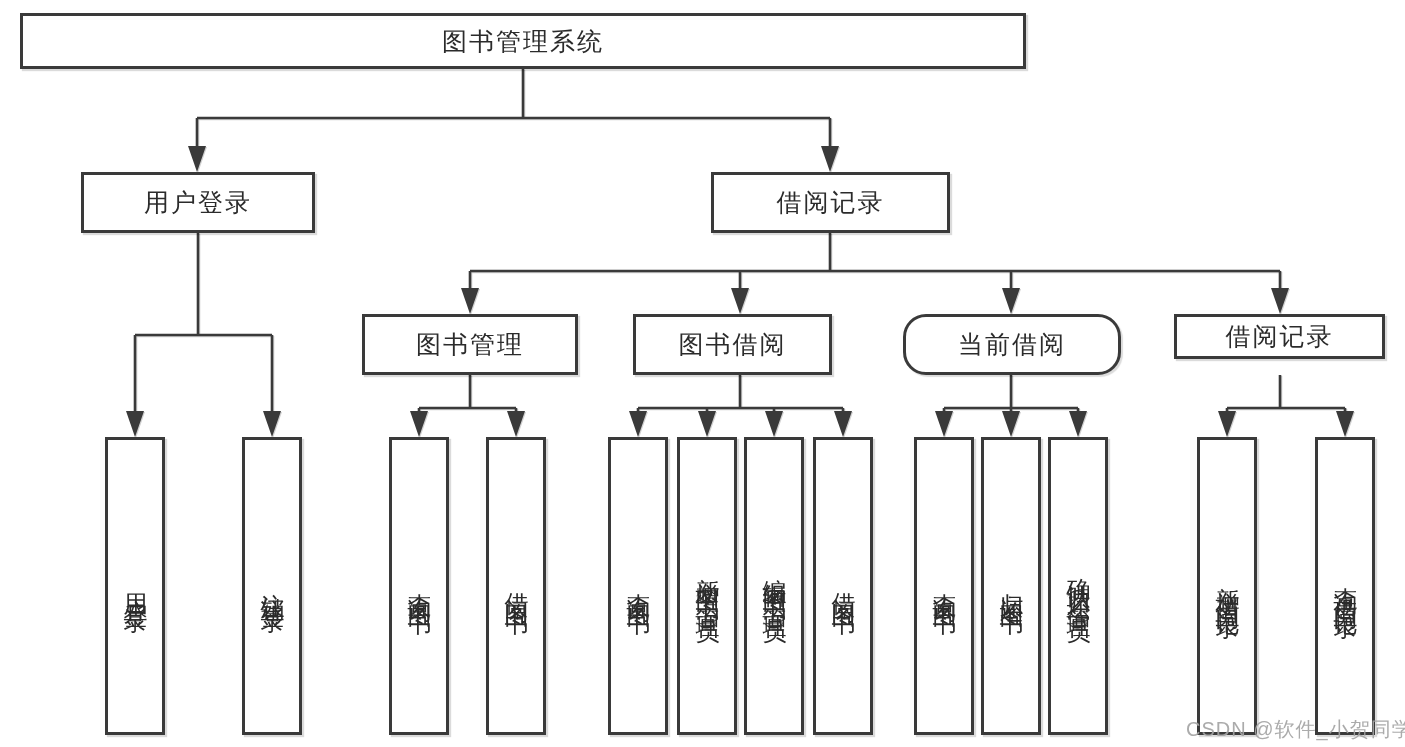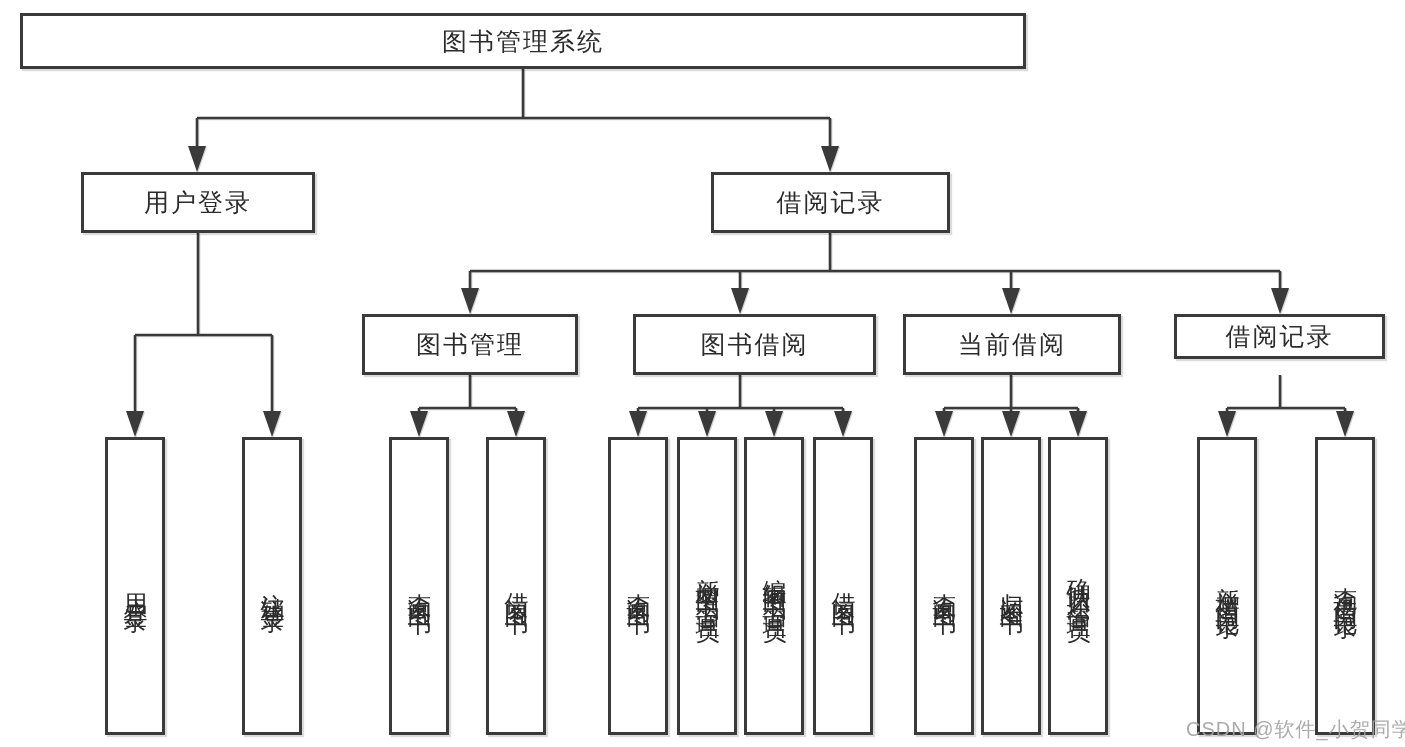--- a/index.html
+++ b/index.html
@@ -104,24 +104,24 @@
   <div class="node node-h" style="left:81px; top:172px; width:234px; height:61px;">
     <span>用户登录</span>
   </div>
   <div class="node node-h" style="left:711px; top:172px; width:239px; height:61px;">
     <span>借阅记录</span>
   </div>
 
   <div class="node node-h" style="left:362px; top:314px; width:216px; height:61px;">
     <span>图书管理</span>
   </div>
-  <div class="node node-h" style="left:633px; top:314px; width:243px; height:61px;">
+  <div class="node node-h" style="left:633px; top:314px; width:199px; height:61px;">
     <span>图书借阅</span>
   </div>
-  <div class="node node-h" style="left:903px; top:314px; width:218px; height:61px;">
+  <div class="node node-h" style="left:903px; top:314px; width:218px; height:61px;border-radius:23px;">
     <span>当前借阅</span>
   </div>
   <div class="node node-h" style="left:1174px; top:314px; width:211px; height:45px;">
     <span>借阅记录</span>
   </div>
 
   <div class="node node-v" style="left:105px; top:437px; width:60px; height:298px;">
     <span class="vtext">用户登录</span>
   </div>
   <div class="node node-v" style="left:242px; top:437px; width:60px; height:298px;">

